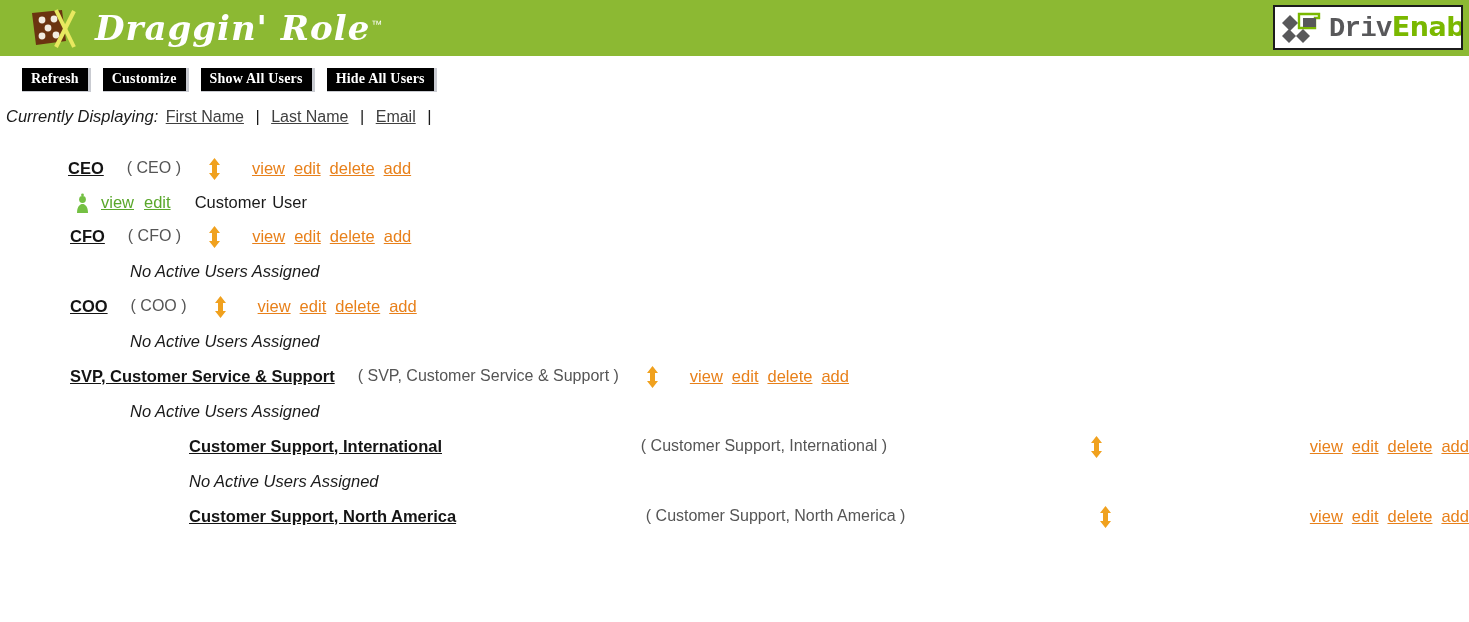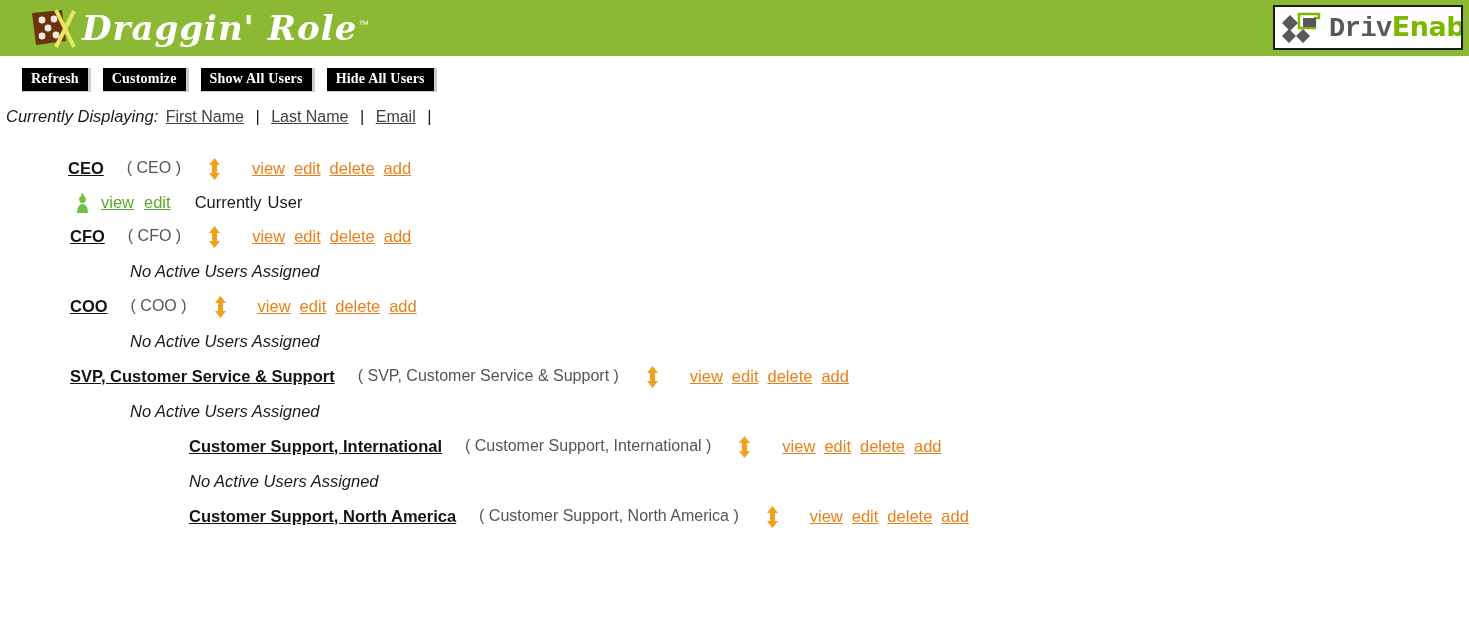--- a/index.html
+++ b/index.html
@@ -37,21 +37,21 @@
     flex: 0 0 auto;
   }
   #brand-wordmark {
     font-family: "DejaVu Serif", serif;
     font-style: italic;
     font-weight: bold;
     font-size: 34px;
     color: #ffffff;
     letter-spacing: 1px;
     line-height: 1;
-    margin-left: 2px;
+    margin-left: 15px;
     position: relative;
     white-space: nowrap;
   }
   #brand-tm {
     font-family: "Liberation Sans", sans-serif;
     font-style: normal;
     font-weight: normal;
     font-size: 11px;
     vertical-align: super;
     margin-left: 1px;
@@ -144,21 +144,21 @@
     font-size: 16px;
   }
   .tree-row {
     display: flex;
     align-items: center;
     white-space: nowrap;
     height: 34px;
   }
   .node-row   { padding-left: 68px; gap: 16px; }
   .node-row.lvl2 { padding-left: 70px; }
-  .node-row.lvl3 { padding-left: 189px; }
+  .node-row.lvl3 { padding-left: 189px; justify-content: space-between; }
 
   .user-row   { padding-left: 75px; }
 
   .empty-row  { padding-left: 130px; height: 36px; display:flex; align-items:center;}
   .empty-row.lvl3 { padding-left: 189px; }
 
   .node-title {
     font-weight: bold;
     color: #141414;
     text-decoration: underline;
@@ -313,21 +313,21 @@
   <div class="tree-row user-row">
     <span class="user-icon">
       <svg viewBox="0 0 15 21" width="15" height="21" aria-hidden="true">
         <circle cx="7.5" cy="2" r="1.4" fill="#74c043"></circle>
         <circle cx="7.5" cy="6.5" r="3.4" fill="#74c043"></circle>
         <path d="M2 20 C2 13.5 5 11 7.5 11 C10 11 13 13.5 13 20 Z" fill="#74c043"></path>
       </svg>
     </span>
     <span class="user-act">view</span>
     <span class="user-act">edit</span>
-    <span class="user-name">Currently</span>
+    <span class="user-name">Customer</span>
     <span class="user-last">User</span>
   </div>
 
   <div class="tree-row node-row lvl2">
     <span class="node-title">CFO</span>
     <span class="node-paren">( CFO )</span>
     <span class="drag-handle">
       <svg viewBox="0 0 13 22" width="13" height="22" aria-hidden="true">
         <polygon points="6.5,0 12,7 9,7 9,15 12,15 6.5,22 1,15 4,15 4,7 1,7" fill="#f0a11e"></polygon>
       </svg>

